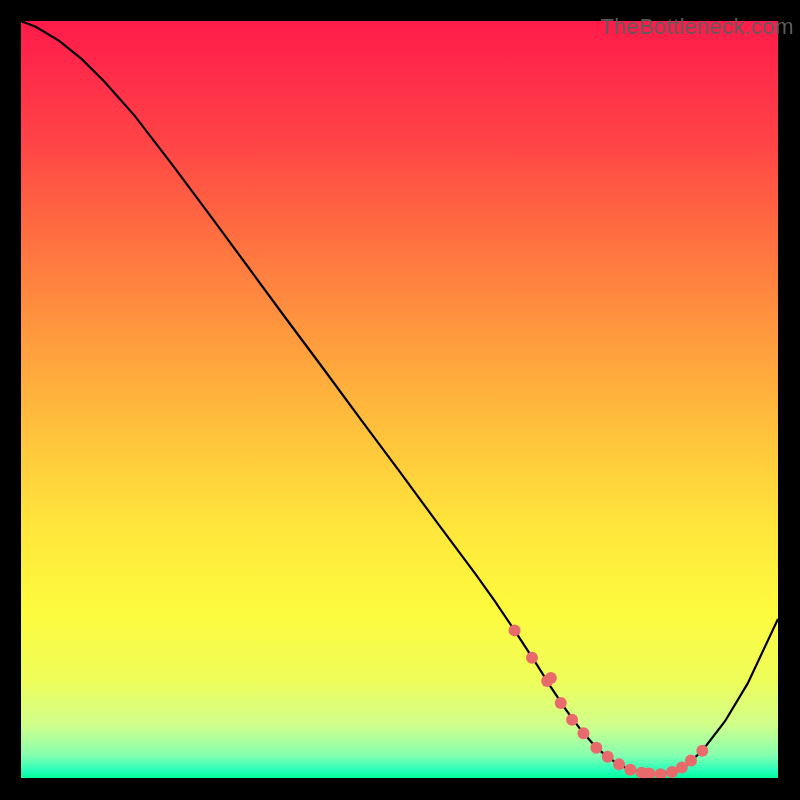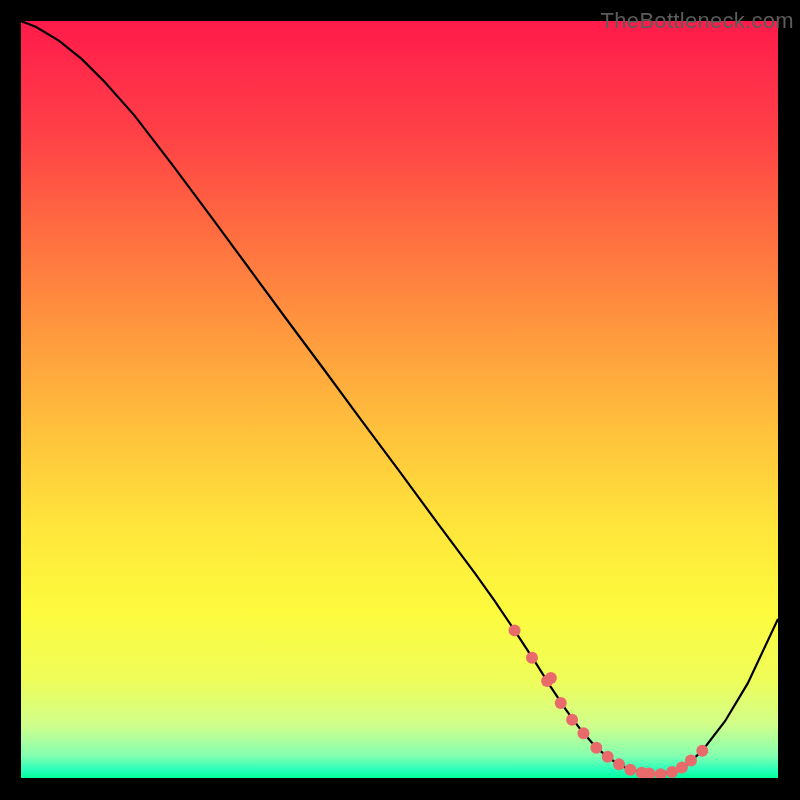--- a/index.html
+++ b/index.html
@@ -37,21 +37,21 @@
       #fdfb3e 78%,
       #effd59 87%,
       #d0fe8b 93%,
       #86ffb0 97%,
       #26ffba 99%,
       #00ff9b 100%
     );
   }
   .watermark {
     position: absolute;
-    top: 8px;
+    top: 14px;
     right: 6px;
     color: #5c5c5c;
     font-size: 22px;
     font-weight: 500;
     letter-spacing: 0.3px;
     z-index: 5;
   }
   svg.plot {
     position: absolute;
     left: 0;

